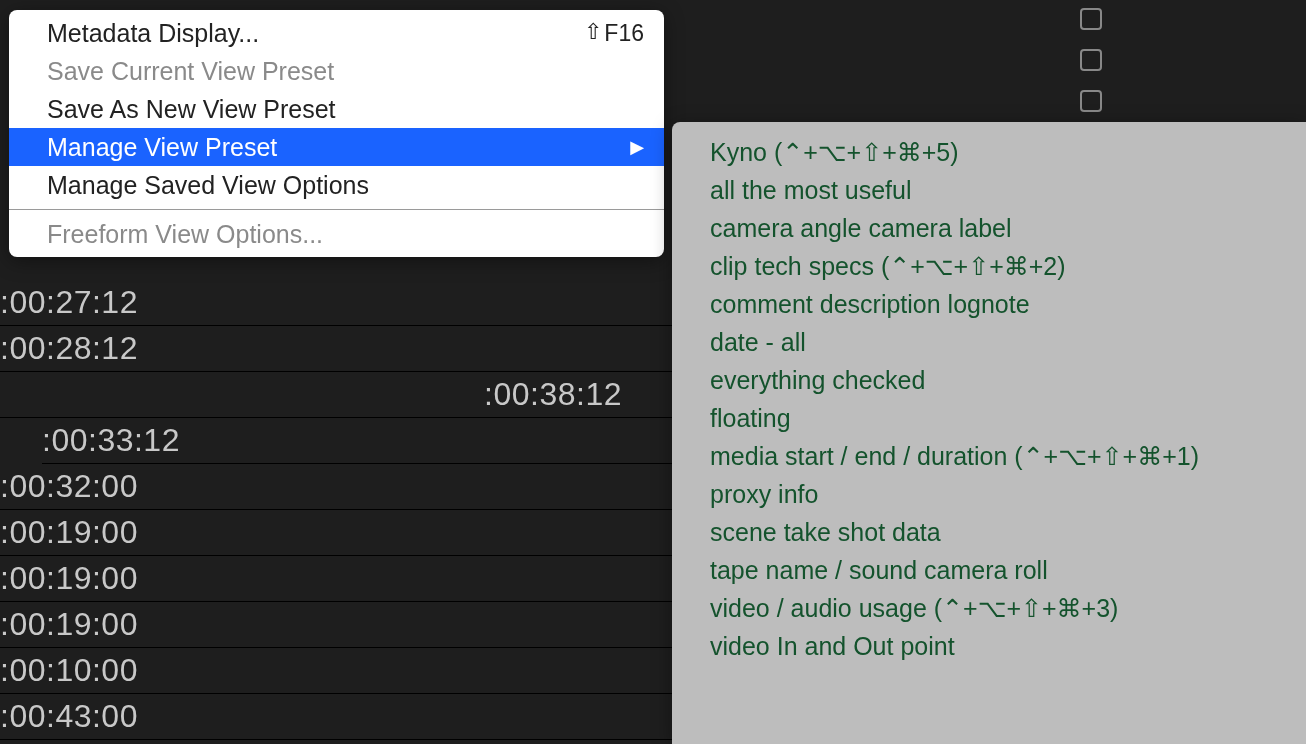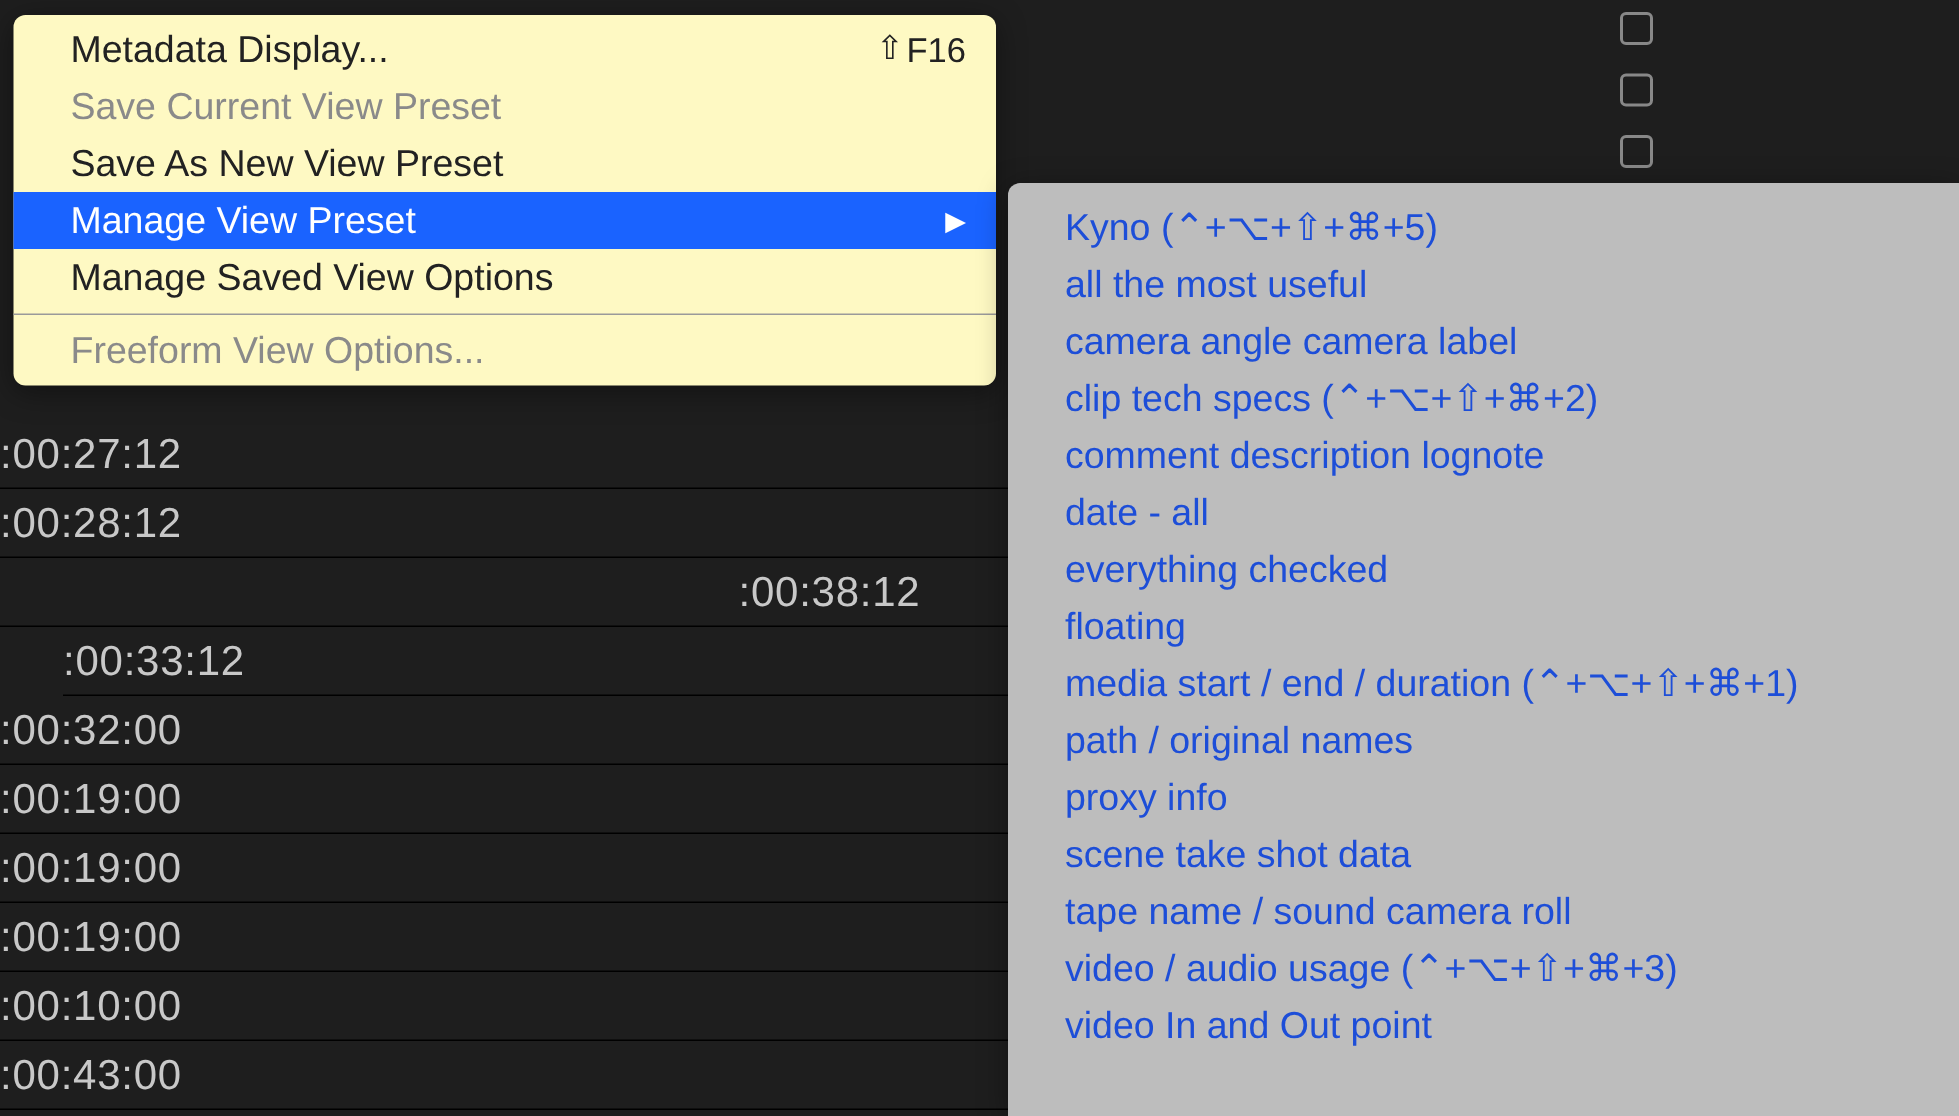--- a/index.html
+++ b/index.html
@@ -20,31 +20,31 @@
   .bg-row {
     height: 40px;
     border-bottom: 1px solid #000;
     display: flex;
     align-items: center;
     justify-content: space-between;
     padding-left: 0;
     padding-right: 200px;
   }
   .bg-row .tc {
-    font-size: 28px;
+    font-size: 32px;
     color: #c8c8c8;
     padding-left: 0;
     letter-spacing: 0.5px;
   }
   .menu-primary {
     position: absolute;
     left: 9px;
     top: 10px;
     width: 655px;
-    background: #fef9c3;
+    background: #ffffff;
     border-radius: 8px;
     box-shadow: 0 4px 20px rgba(0,0,0,0.4);
     padding: 4px 0;
     font-size: 25px;
     color: #222;
   }
   .menu-primary .mi {
     display: flex;
     align-items: center;
     justify-content: space-between;
@@ -85,21 +85,21 @@
     position: absolute;
     left: 672px;
     top: 122px;
     width: 634px;
     height: 622px;
     background: #bdbdbd;
     border-radius: 8px 0 0 0;
     box-shadow: 0 4px 20px rgba(0,0,0,0.4);
     padding: 10px 0 0 0;
     font-size: 25px;
-    color: #1d4ed8;
+    color: #14532d;
   }
   .menu-secondary .mi {
     padding: 4px 20px 4px 38px;
     height: 38px;
     line-height: 32px;
     white-space: nowrap;
   }
   .checkbox-area {
     position: absolute;
     left: 1080px;
@@ -191,19 +191,18 @@
 <div class="menu-secondary" id="submenu">
     <div class="mi">Kyno (⌃+⌥+⇧+⌘+5)</div>
     <div class="mi">all the most useful</div>
     <div class="mi">camera angle camera label</div>
     <div class="mi">clip tech specs (⌃+⌥+⇧+⌘+2)</div>
     <div class="mi">comment description lognote</div>
     <div class="mi">date - all</div>
     <div class="mi">everything checked</div>
     <div class="mi">floating</div>
     <div class="mi">media start / end / duration (⌃+⌥+⇧+⌘+1)</div>
-    <div class="mi">path / original names</div>
     <div class="mi">proxy info</div>
     <div class="mi">scene take shot data</div>
     <div class="mi">tape name / sound camera roll</div>
     <div class="mi">video / audio usage (⌃+⌥+⇧+⌘+3)</div>
     <div class="mi">video In and Out point</div>
   </div>
 
 </body></html>

